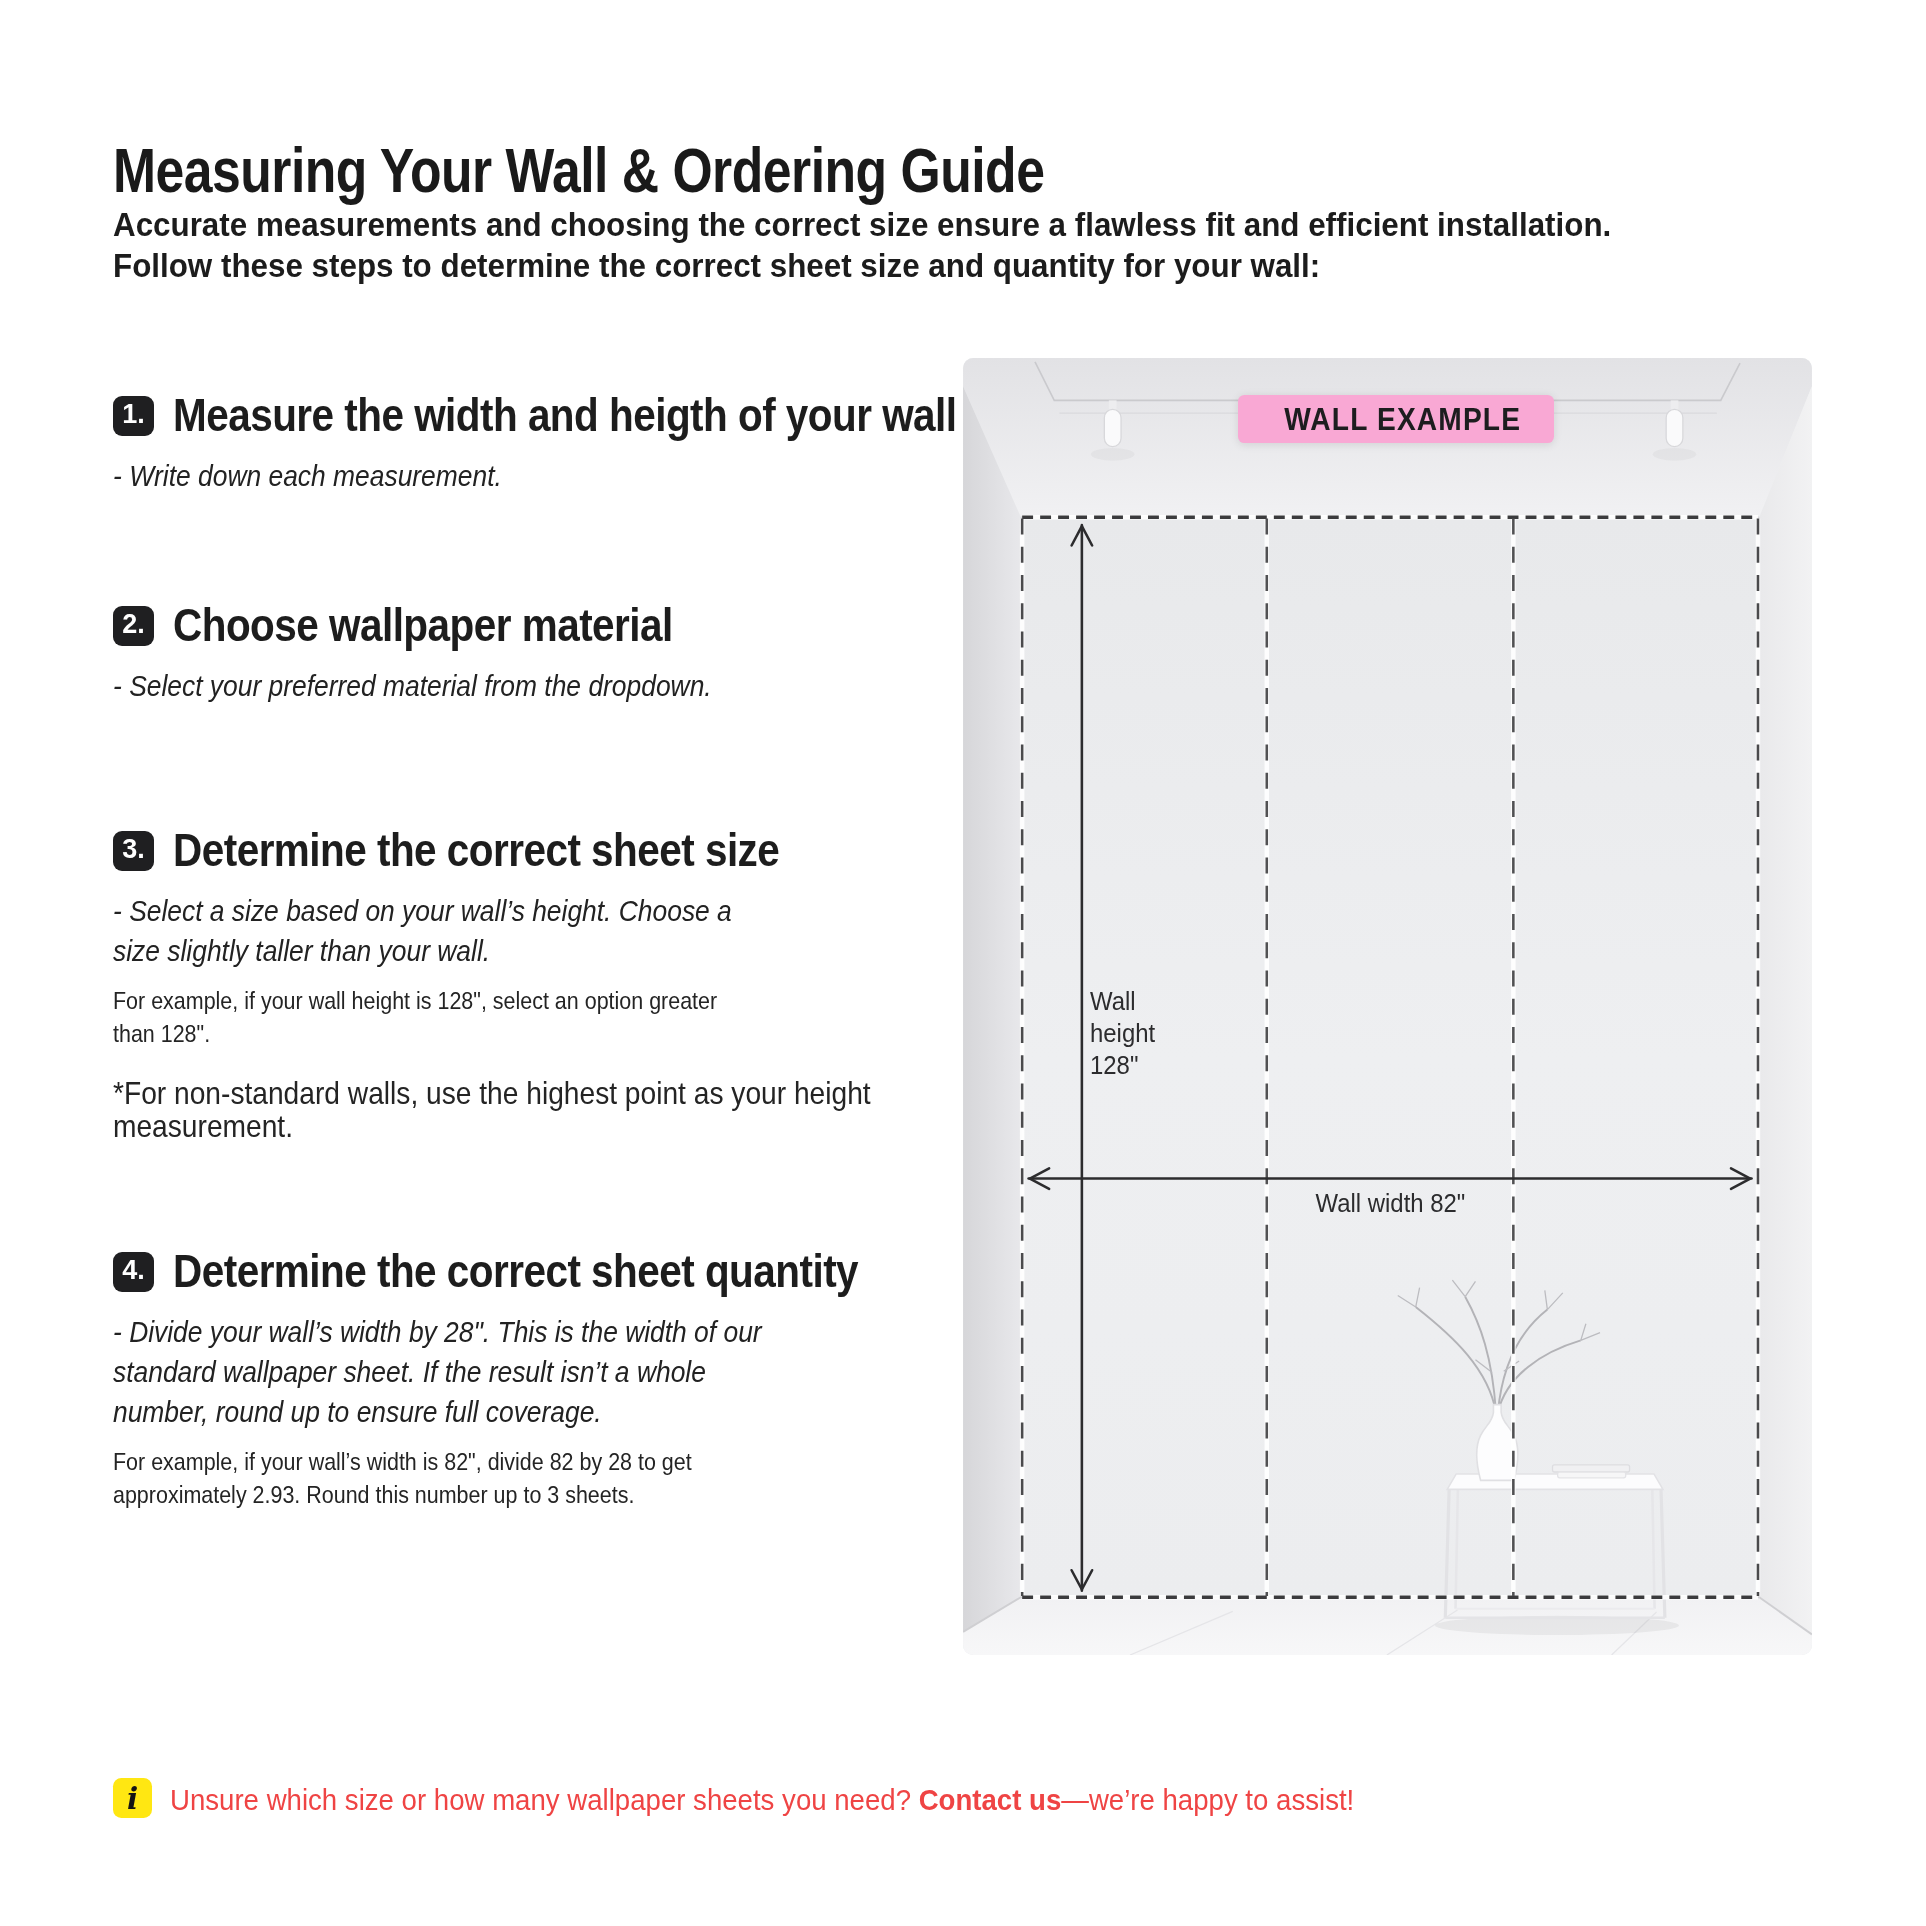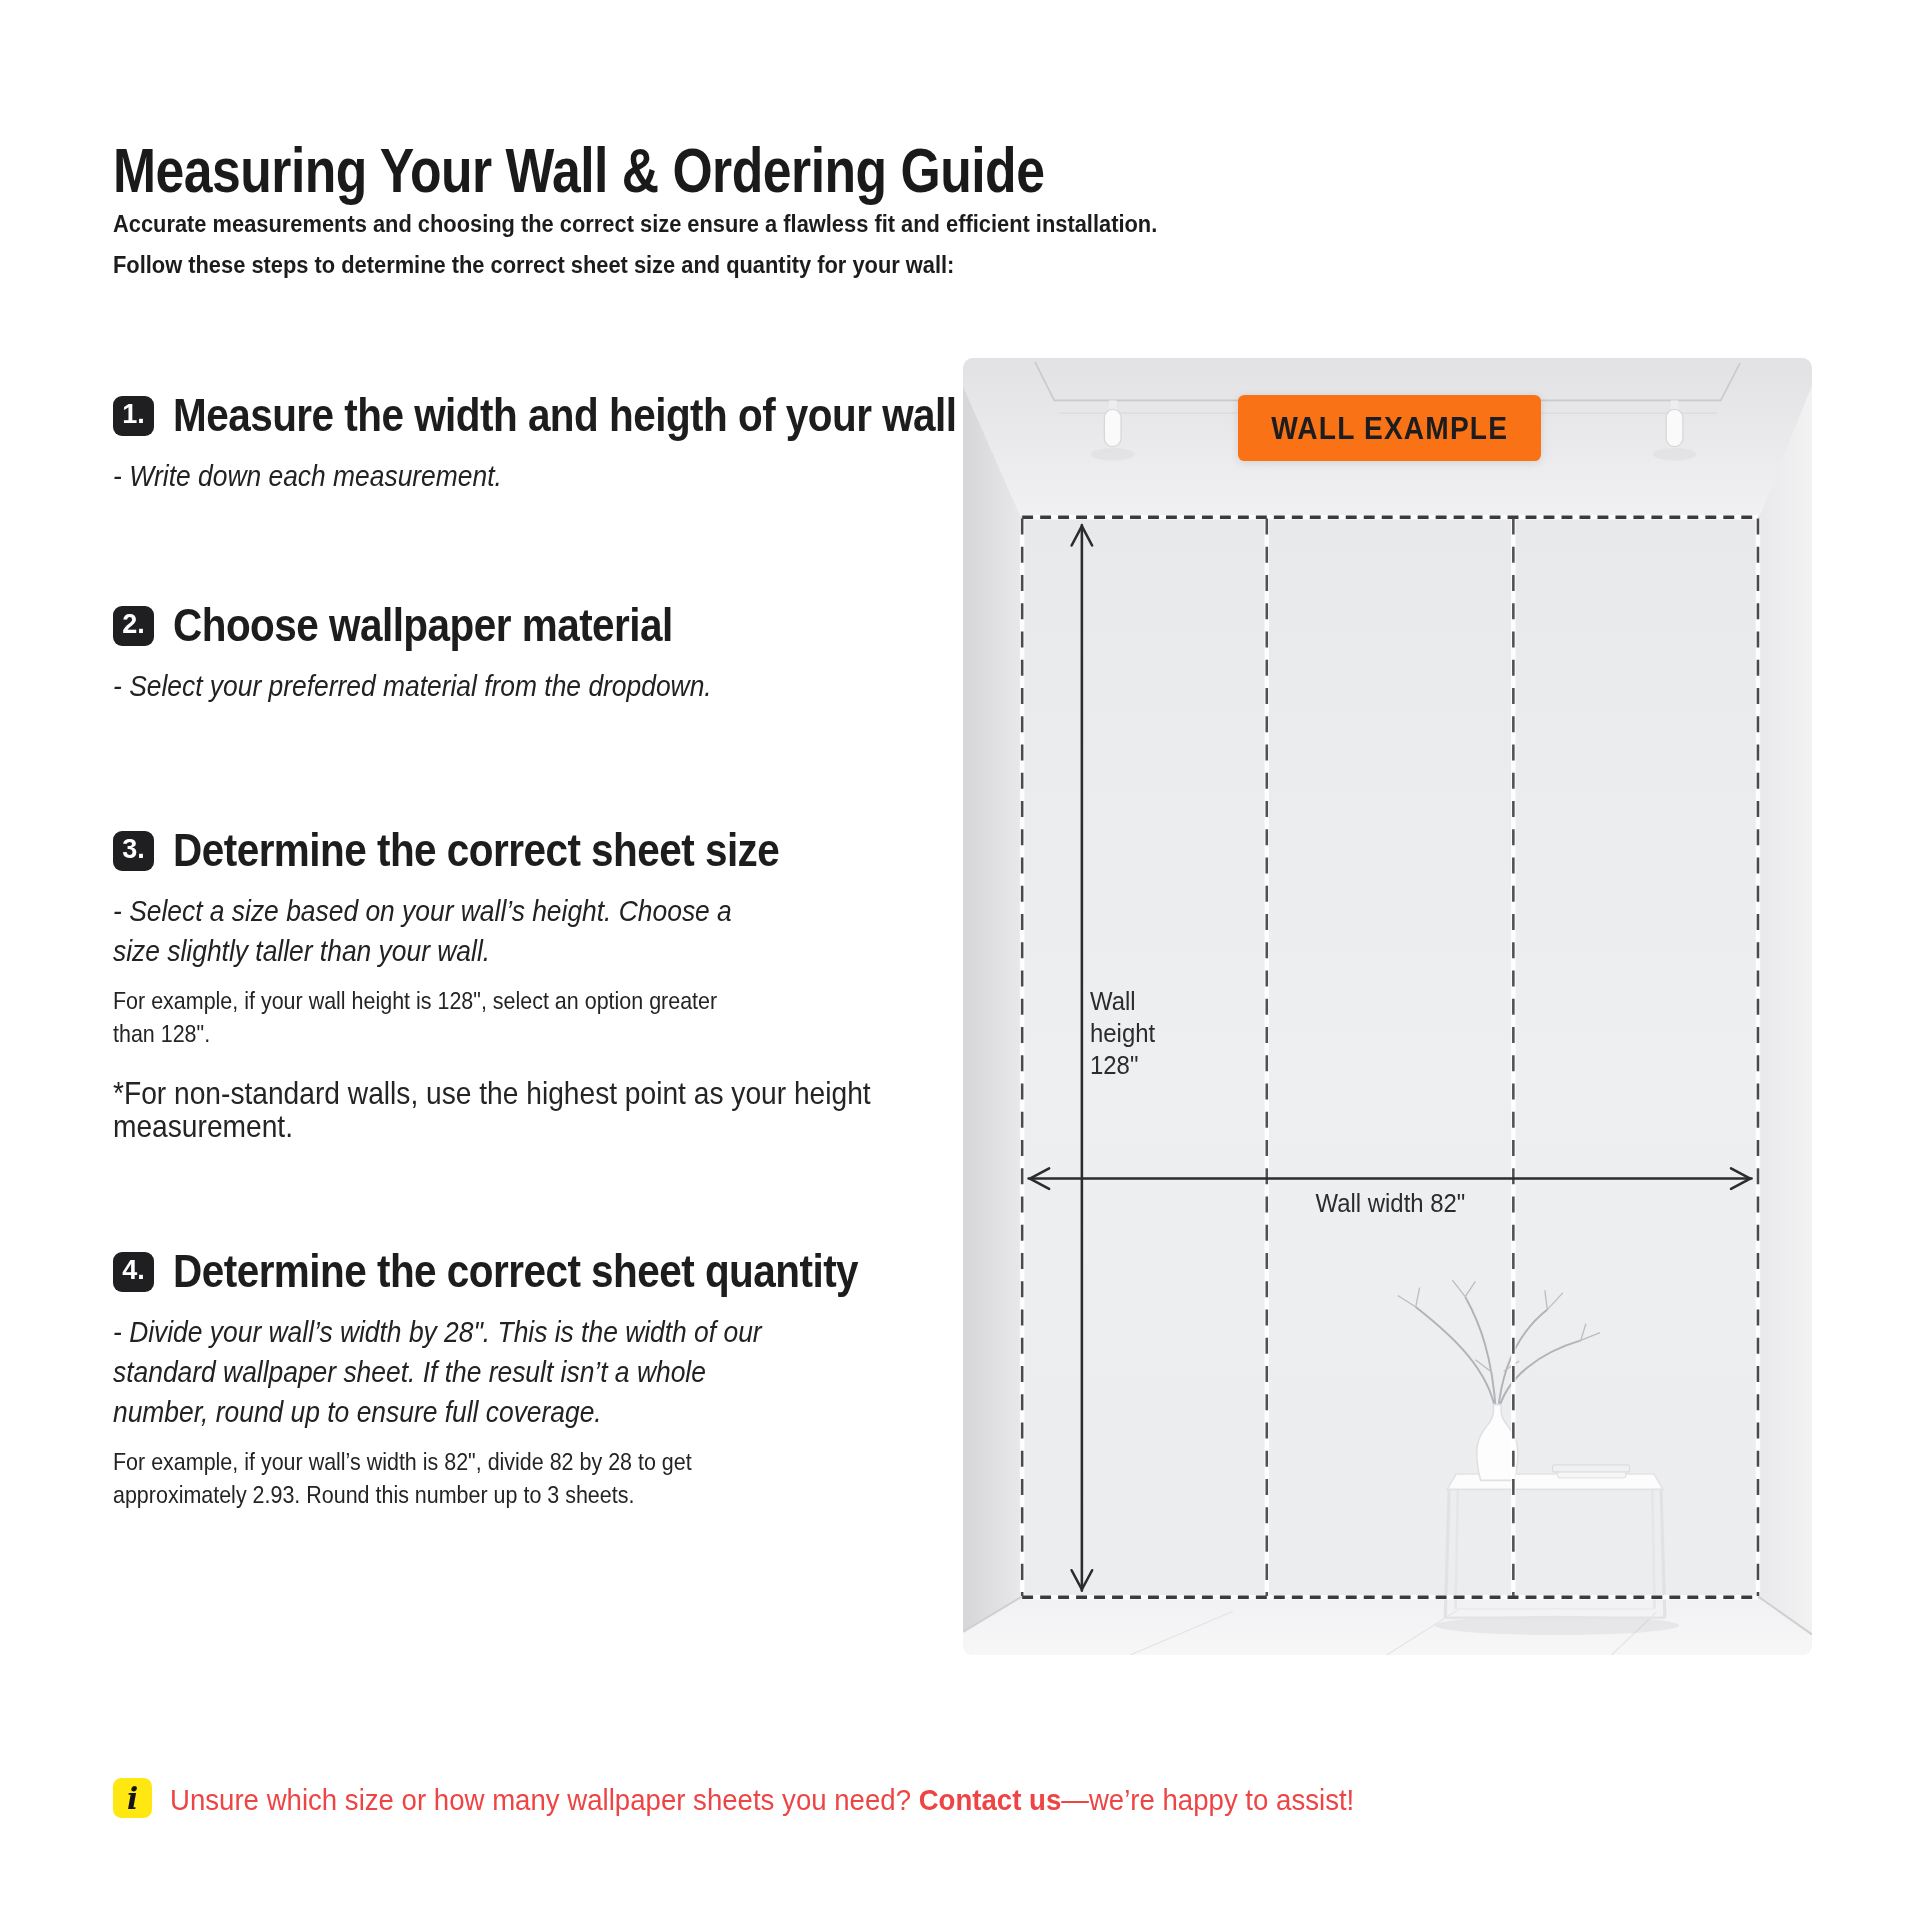--- a/index.html
+++ b/index.html
@@ -4,21 +4,21 @@
 <style>
   html,body{margin:0;padding:0;background:#fff;}
   body{width:1926px;height:1926px;overflow:hidden;font-family:"Liberation Sans",sans-serif;color:#1e1e1e;}
   .canvas{position:relative;width:1926px;height:1926px;background:#ffffff;}
 
   
   .page-title{position:absolute;left:113px;top:92px;font-size:63px;line-height:72px;
     font-weight:700;color:#1a1a1a;letter-spacing:-0.6px;white-space:pre;}
   .tx-title{display:inline-block;transform:scaleX(.82);transform-origin:left top;}
 
-  .intro{position:absolute;left:113px;top:204px;font-size:23px;line-height:41px;
+  .intro{position:absolute;left:113px;top:204px;font-size:33px;line-height:41px;
     font-weight:700;color:#1c1c1c;white-space:pre;}
   .tx-intro{display:inline-block;transform:scaleX(.95);transform-origin:left top;}
 
   .step{position:absolute;left:113px;width:854px;}
   .step-head{display:flex;align-items:center;gap:19px;}
   .badge{flex:0 0 auto;width:41px;height:40px;border-radius:9px;background:#1f1f21;color:#ffffff;
     font-size:27px;font-weight:700;display:flex;align-items:center;justify-content:center;padding-bottom:1.3px;box-sizing:border-box;}
   .step-heading{margin:0;font-size:46px;line-height:55px;font-weight:700;color:#1d1d1d;letter-spacing:-0.6px;white-space:pre;}
   .tx-head{display:inline-block;transform:scaleX(.88);transform-origin:left top;}
   .step-body{margin:13px 0 0;font-size:30px;line-height:40px;color:#222222;white-space:pre;font-style:italic;}
@@ -33,22 +33,22 @@
     font-family:"DejaVu Serif",serif;font-style:italic;font-weight:700;font-size:29.5px;color:#141414;}
   .note-text{margin:0;padding-top:3.9px;font-size:30px;line-height:37px;color:#ef4444;white-space:nowrap;}
   .tx-note{display:inline-block;transform:scaleX(.92);transform-origin:left top;}
   .note-text strong{font-weight:700;}
   .contact-link{cursor:pointer;}
 
   
   .photo{position:absolute;left:963px;top:358px;width:849px;height:1297px;border-radius:10.3px;
     overflow:hidden;background:#eef0f1;}
   .photo svg{position:absolute;left:0;top:0;width:849px;height:1297px;display:block;}
-  .wall-label{position:absolute;left:275px;top:37px;width:303px;height:66px;background:#f97316;border-radius:6.4px;
-    display:flex;align-items:center;justify-content:center;box-shadow:0 1.9px 9px rgba(0,0,0,.10);}
+  .wall-label{position:absolute;left:275px;top:37px;width:303px;height:48px;background:#f9a8d4;border-radius:6.4px;
+    display:flex;align-items:center;justify-content:center;box-shadow:0 1.9px 9px rgba(0,0,0,.10);padding-left:13px;}
   .wall-label span{display:inline-block;transform:scaleX(.88);transform-origin:center center;
     font-size:32px;font-weight:700;letter-spacing:1.3px;color:#1d1d1f;white-space:pre;}
   .height-label{position:absolute;left:127px;top:627px;font-size:26px;line-height:32px;color:#2c2c2e;white-space:pre;}
   .height-label .tx-lab{display:inline-block;transform:scaleX(.92);transform-origin:left top;}
   .width-label{position:absolute;left:164px;top:830px;width:526px;text-align:center;font-size:26px;color:#2c2c2e;white-space:pre;}
   .width-label .tx-lab{display:inline-block;transform:scaleX(.92);transform-origin:center top;}
 </style>
 </head>
 <body>
 

